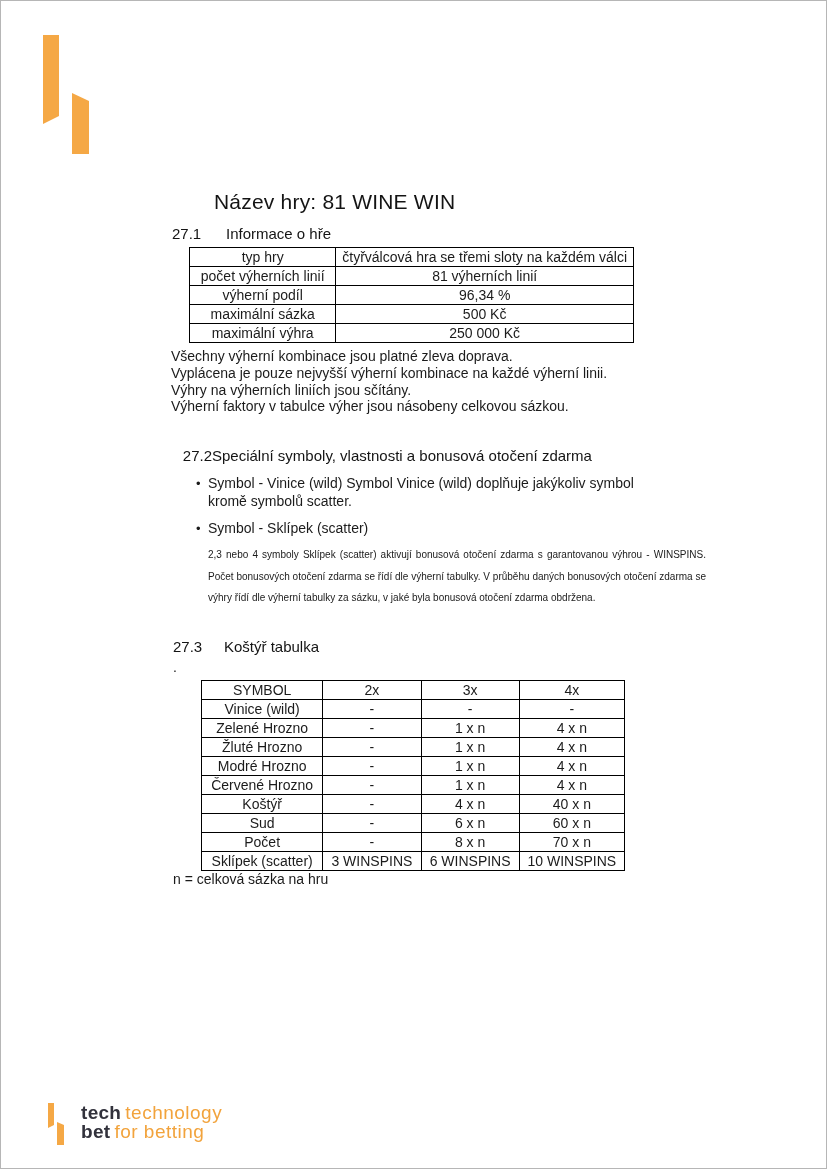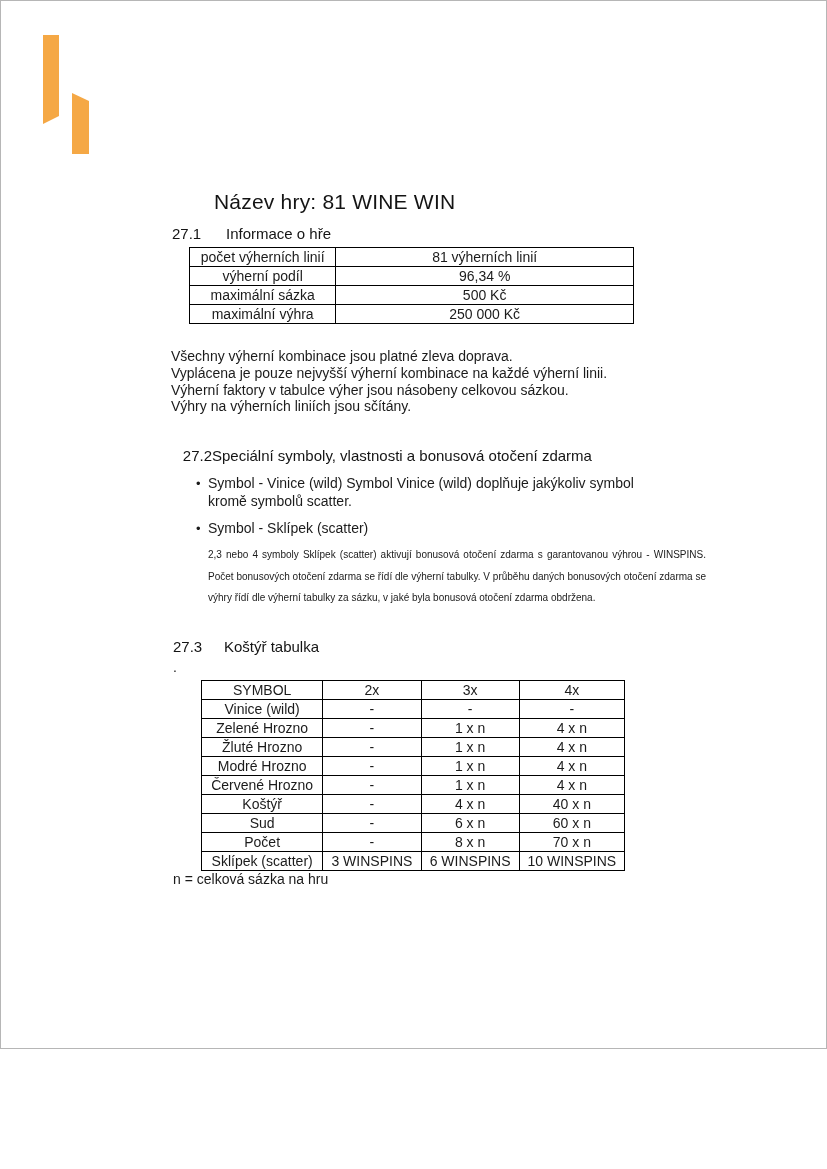--- a/index.html
+++ b/index.html
@@ -1,18 +1,18 @@
 <!DOCTYPE html>
 <html><head>
 <meta charset="utf-8">
 <style>
   html,body{margin:0;padding:0;background:#fff;}
   .page{
     position:relative;
-    width:827px;height:1049px;
+    width:827px;height:1169px;
     background:#ffffff;
     border:1px solid #b6b6b6;
     box-sizing:border-box;
     font-family:"Liberation Sans",sans-serif;
     color:#1b1b1b;
     overflow:hidden;
   }
   .abs{position:absolute;}
   .page-title{
     left:213px;top:189px;
@@ -79,20 +79,24 @@
     <span>Informace o hře</span>
   </div>
 
   <table class="abs" id="info-table">
     <colgroup>
         <col style="width:146px">
         <col style="width:297px">
       </colgroup>
     <tbody>
         <tr>
+          <td>typ hry</td>
+          <td>čtyřválcová hra se třemi sloty na každém válci</td>
+        </tr>
+        <tr>
           <td>počet výherních linií</td>
           <td>81 výherních linií</td>
         </tr>
         <tr>
           <td>výherní podíl</td>
           <td>96,34 %</td>
         </tr>
         <tr>
           <td>maximální sázka</td>
           <td>500 Kč</td>
@@ -100,22 +104,22 @@
         <tr>
           <td>maximální výhra</td>
           <td>250 000 Kč</td>
         </tr>
       </tbody>
   </table>
 
   <div class="abs rules">
     <div>Všechny výherní kombinace jsou platné zleva doprava.</div>
     <div>Vyplácena je pouze nejvyšší výherní kombinace na každé výherní linii.</div>
+    <div>Výhry na výherních liniích jsou sčítány.</div>
     <div>Výherní faktory v tabulce výher jsou násobeny celkovou sázkou.</div>
-    <div>Výhry na výherních liniích jsou sčítány.</div>
   </div>
 
   <div class="abs section-heading" id="s2">
     <span class="section-number">27.2</span>
     <span>Speciální symboly, vlastnosti a bonusová otočení zdarma</span>
   </div>
 
   <div class="abs bullet-list">
     <div class="bullet-item">
       <span class="bullet-marker">•</span>

